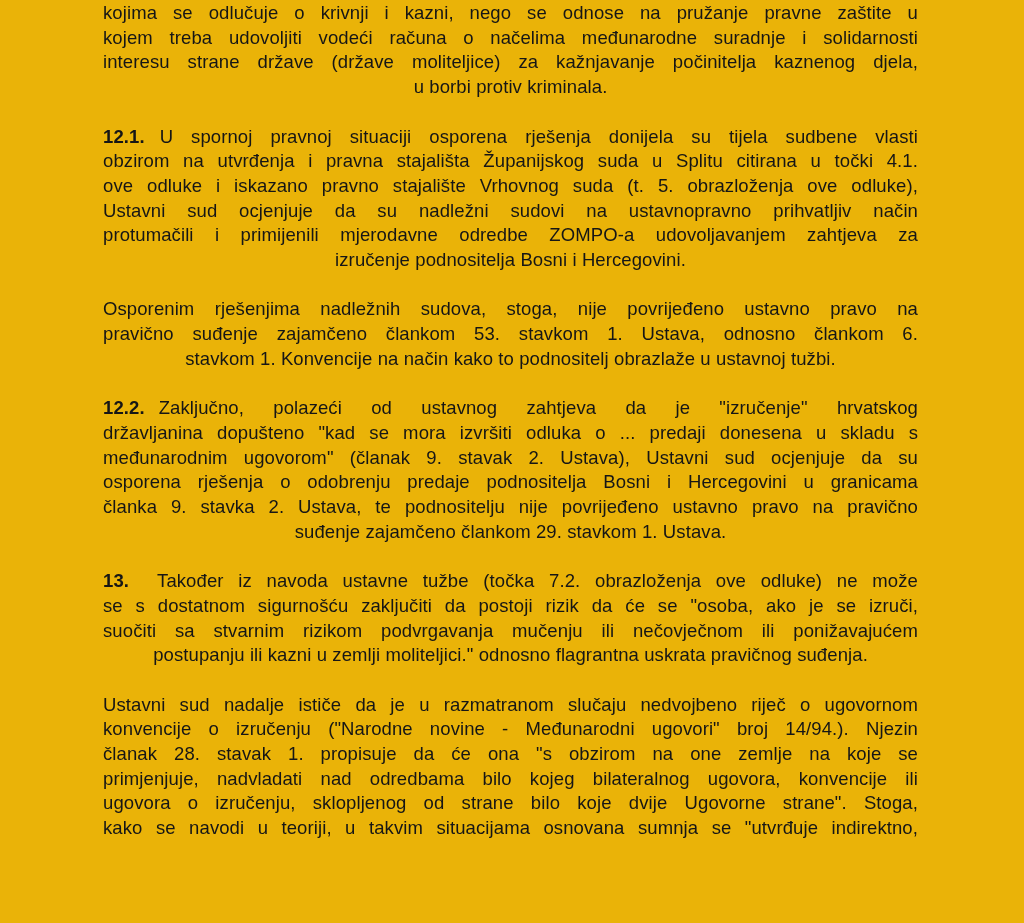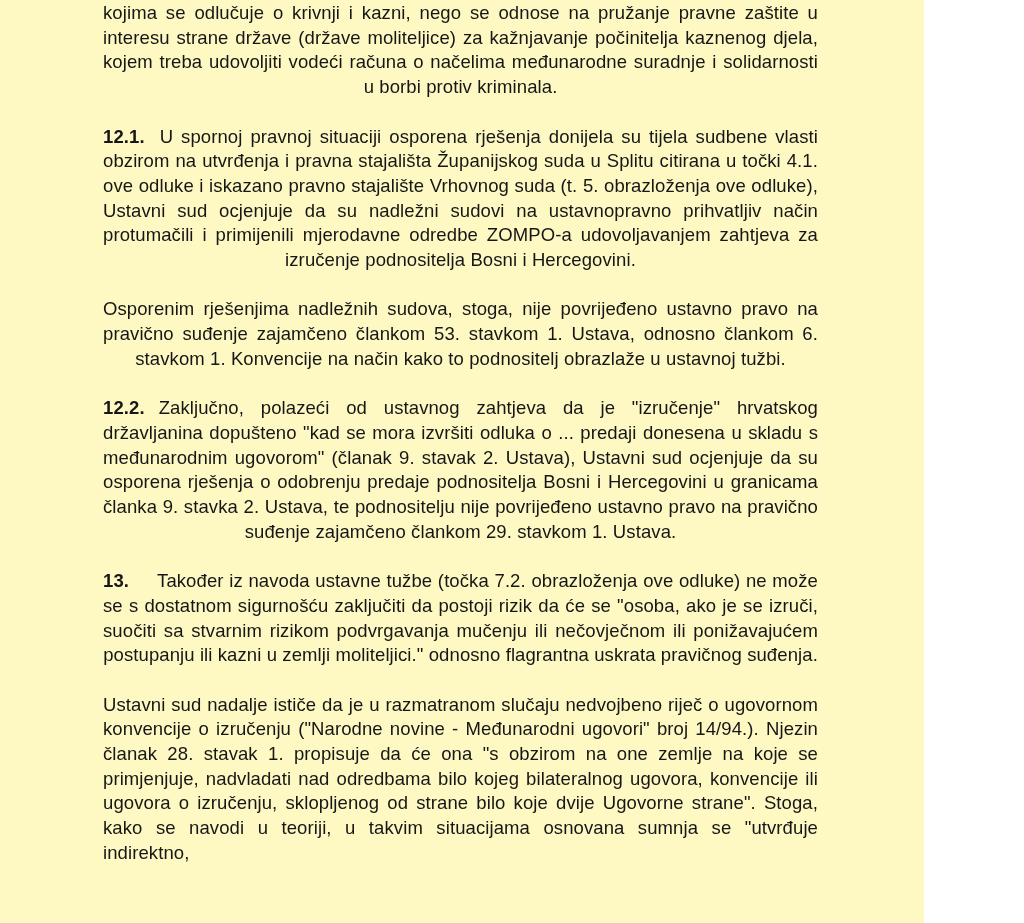--- a/index.html
+++ b/index.html
@@ -7,23 +7,23 @@
     padding: 0;
   }
   body {
     width: 1024px;
     height: 923px;
     background: #ffffff;
     overflow: hidden;
   }
   .page {
     position: relative;
-    width: 924px;
+    width: 1024px;
     height: 923px;
-    background: #fef9c3;
+    background: #eab308;
     overflow: hidden;
   }
   .text-column {
     box-sizing: border-box;
     padding: 1px 106px 20px 103px;
     font-family: "Liberation Sans", sans-serif;
     font-size: 18.5px;
     line-height: 24.7px;
     color: #161616;
     letter-spacing: 0.1px;
@@ -48,22 +48,22 @@
     display: inline-block;
   }
 </style>
 </head>
 <body style="background: rgb(255, 255, 255);">
 
 <main class="page">
   <article class="text-column" id="doc-text" style="color: rgb(22, 22, 22);">
       <div class="para">
         <div class="line just">kojima se odlučuje o krivnji i kazni, nego se odnose na pružanje pravne zaštite u</div>
+        <div class="line just">kojem treba udovoljiti vodeći računa o načelima međunarodne suradnje i solidarnosti</div>
         <div class="line just">interesu strane države (države moliteljice) za kažnjavanje počinitelja kaznenog djela,</div>
-        <div class="line just">kojem treba udovoljiti vodeći računa o načelima međunarodne suradnje i solidarnosti</div>
         <div class="line">u borbi protiv kriminala.</div>
       </div>
       <div class="para">
         <div class="line just"><span class="para-number" style="margin-right: 15px;">12.1.</span>U spornoj pravnoj situaciji osporena rješenja donijela su tijela sudbene vlasti</div>
         <div class="line just">obzirom na utvrđenja i pravna stajališta Županijskog suda u Splitu citirana u točki 4.1.</div>
         <div class="line just">ove odluke i iskazano pravno stajalište Vrhovnog suda (t. 5. obrazloženja ove odluke),</div>
         <div class="line just">Ustavni sud ocjenjuje da su nadležni sudovi na ustavnopravno prihvatljiv način</div>
         <div class="line just">protumačili i primijenili mjerodavne odredbe ZOMPO-a udovoljavanjem zahtjeva za</div>
         <div class="line">izručenje podnositelja Bosni i Hercegovini.</div>
       </div>

